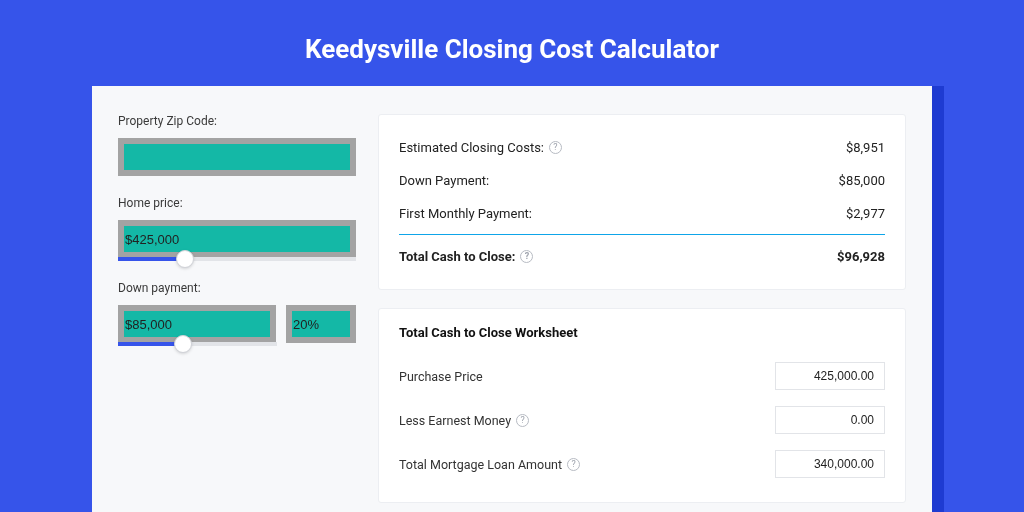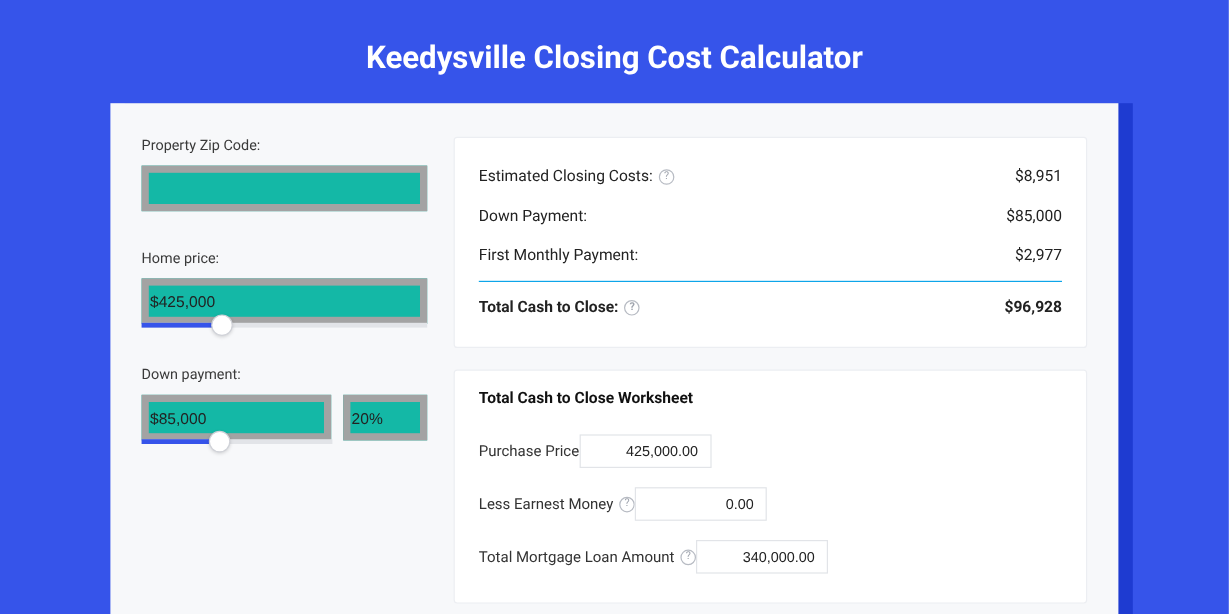--- a/index.html
+++ b/index.html
@@ -49,21 +49,21 @@
       width: 238px;
       flex-shrink: 0;
     }
     .right-col {
       flex: 1;
       display: flex;
       flex-direction: column;
       gap: 18px;
     }
     .field-group {
-      margin-bottom: 32px;
+      margin-bottom: 20px;
     }
     .field-label {
       font-size: 12px;
       color: #3a3a3a;
       margin-bottom: 10px;
       display: block;
     }
     .field-label .link {
       color: #3654ea;
       cursor: pointer;
@@ -152,20 +152,21 @@
       border: 1px solid #b7bbc3;
       border-radius: 50%;
       font-size: 9px;
       color: #9ea3ad;
       cursor: help;
       line-height: 1;
     }
 
     .worksheet-row {
       display: flex;
+      justify-content: space-between;
       align-items: center;
       padding: 8px 0;
     }
     .worksheet-row .label {
       font-size: 12.5px;
       color: #333;
       display: flex;
       align-items: center;
       gap: 5px;
     }

